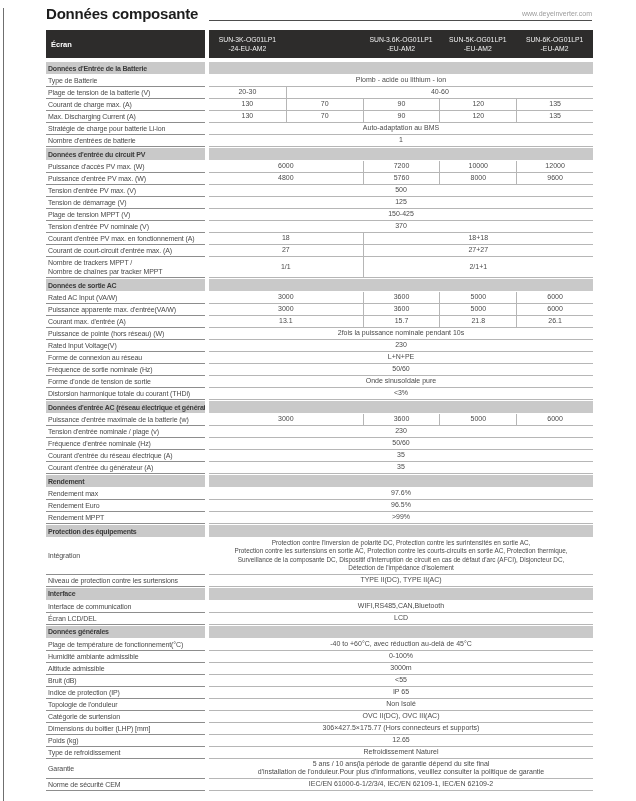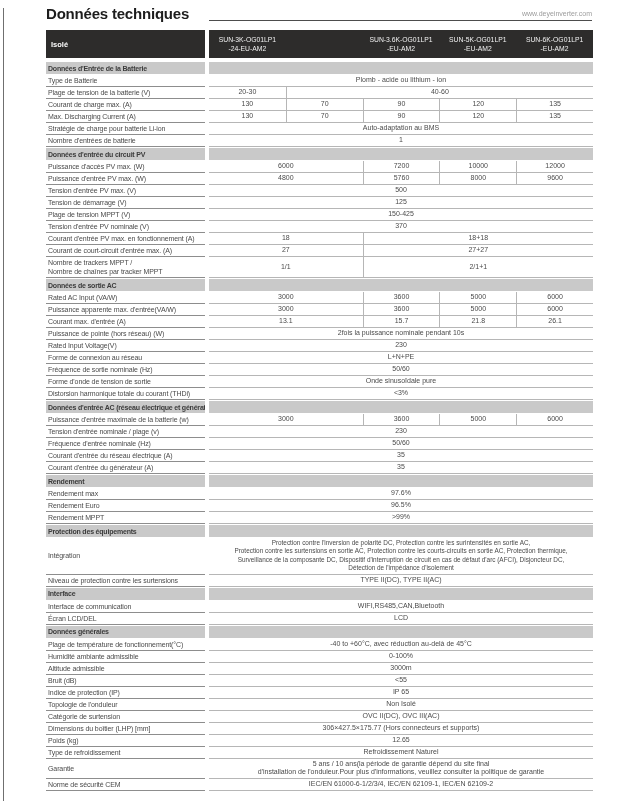--- a/index.html
+++ b/index.html
@@ -53,27 +53,27 @@
   }
   .row.section .secbar{flex:1;background:#c9c9c9;}
 </style>
 </head>
 <body>
 
 <div class="edge-line"></div>
 
 <div class="content">
   <div class="titlebar">
-    <h1>Données techniques</h1>
+    <h1>Données composante</h1>
     <div class="title-underline"></div>
     <a class="website" href="#">www.deyeinverter.com</a>
   </div>
 
   <div class="mhead">
-    <div class="mlabel">Isolé</div>
+    <div class="mlabel">Écran</div>
     <div class="gut"></div>
     <div class="mvals">
         <div class="m" style="grid-column: 1;">
           <div>SUN-3K-OG01LP1</div>
           <div>-24-EU-AM2</div>
         </div>
         <div class="m" style="grid-column: 3;">
           <div>SUN-3.6K-OG01LP1</div>
           <div>-EU-AM2</div>
         </div>

